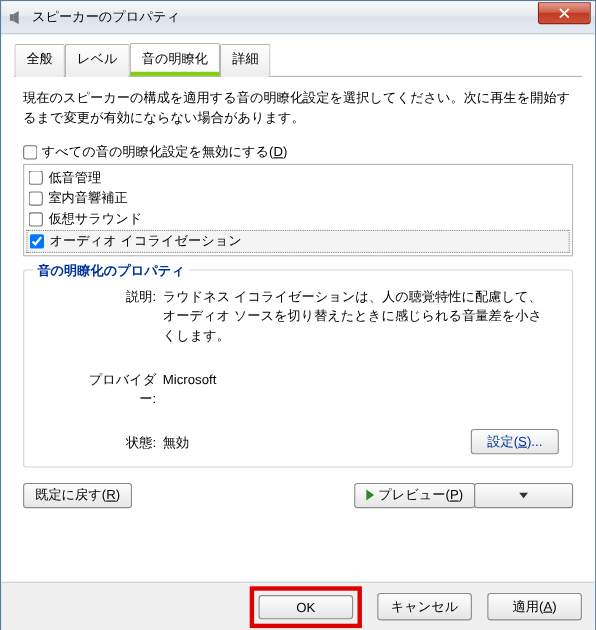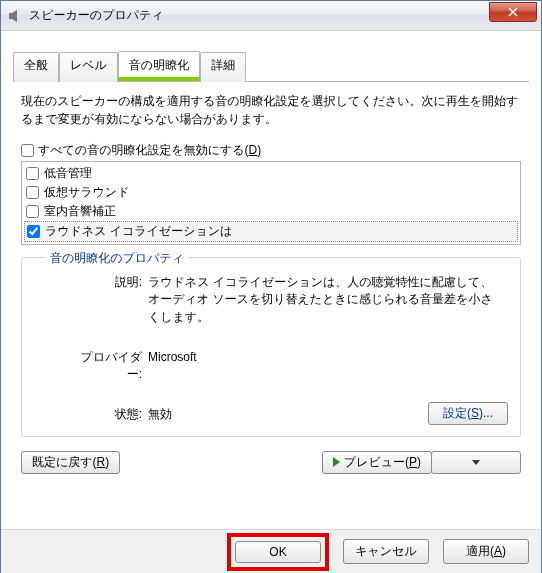--- a/index.html
+++ b/index.html
@@ -9,36 +9,36 @@
 
 .titlebar { height: 30px; background: linear-gradient(to bottom, #f8f9fb 0%, #e8ebf0 45%, #dde2ea 50%, #e6eaf1 100%); border-bottom: 1px solid #c8ccd4; display: flex; align-items: center; padding: 0 2px 0 6px; position: relative; }
 .titlebar .icon { width: 16px; height: 16px; margin-right: 6px; }
 .titlebar .title { flex: 1; color: #000; font-size: 12px; }
 .close-btn { width: 48px; height: 20px; background: linear-gradient(to bottom, #e59a8c 0%, #d0604d 45%, #c23b22 50%, #cf5038 100%); border: 1px solid #8a2b1a; border-radius: 0 0 3px 3px; margin-top: -8px; margin-right: 2px; display: flex; align-items: center; justify-content: center; color: #fff; cursor: pointer; }
 .close-btn svg { width: 10px; height: 10px; }
 
 .content { padding: 8px 12px 6px 12px; background: #fff; height: 498px; }
 
 .tabs { display: flex; border-bottom: 1px solid #b5b5b5; margin-bottom: 10px; position: relative; }
-.tab { padding: 4px 10px 3px 10px; border: 1px solid #b5b5b5; border-bottom: none; background: linear-gradient(to bottom, #fdfdfd, #ededed); margin-right: 0; border-radius: 2px 2px 0 0; cursor: pointer; position: relative; top: 1px; margin-top: 12px; }
+.tab { padding: 4px 10px 3px 10px; border: 1px solid #b5b5b5; border-bottom: none; background: linear-gradient(to bottom, #fdfdfd, #ededed); margin-right: 0; border-radius: 2px 2px 0 0; cursor: pointer; position: relative; top: 1px; }
 .tab.active { background: #fff; border-bottom: 4px solid #84cc16; z-index: 2; padding-top: 5px; top: 0; }
 
 .desc { margin: 4px 8px 14px 8px; line-height: 1.5; color: #000; }
 
 .checkbox-row { display: flex; align-items: center; margin: 0 8px 2px 8px; }
 .checkbox-row input { margin-right: 4px; }
 .checkbox-row label u { text-decoration: underline; }
 
 .listbox { margin: 2px 8px 12px 8px; border: 1px solid #b5b5b5; background: #fff; padding: 2px; }
 .listitem { display: flex; align-items: center; padding: 1px 2px; }
 .listitem input { margin-right: 5px; }
 .listitem.selected { border: 1px dotted #888; background: #f4f4f4; }
 
 .groupbox { margin: 0 8px 14px 8px; border: 1px solid #d6d6d6; border-radius: 3px; padding: 10px 10px 10px 10px; position: relative; }
-.groupbox-title { position: absolute; top: -8px; left: 24px; background: #fff; padding: 0 4px; color: #003399; font-size: 12px; }
+.groupbox-title { position: absolute; top: -8px; left: 8px; background: #fff; padding: 0 4px; color: #003399; font-size: 12px; font-weight: bold; }
 
 .prop-grid { display: grid; grid-template-columns: 76px 1fr; row-gap: 23px; margin: 6px 6px 2px 40px; }
 .prop-label { text-align: right; padding-right: 6px; }
 .prop-val { line-height: 1.45; }
 
 .settings-btn { float: right; margin-top: -24px; margin-right: 2px; padding: 2px 14px; background: linear-gradient(to bottom, #fdfdfd, #e6e6e6); border: 1px solid #8a8a8a; border-radius: 3px; color: #003399; cursor: pointer; }
 .settings-btn u { text-decoration: underline; }
 
 .midrow { display: flex; justify-content: space-between; margin: 0 8px 6px 8px; }
 .btn { padding: 2px 10px; background: linear-gradient(to bottom, #fdfdfd, #e6e6e6); border: 1px solid #8a8a8a; border-radius: 3px; cursor: pointer; min-width: 90px; text-align: center; }
@@ -91,29 +91,29 @@
       <label for="da"><span>すべての音の明瞭化設定を無効にする(</span><u>D</u><span>)</span></label>
     </div>
 
     <div class="listbox">
       <div class="listitem">
         <input type="checkbox" style="">
         <span>低音管理</span>
       </div>
       <div class="listitem">
         <input type="checkbox" style="">
-        <span>仮想サラウンド</span>
+        <span>室内音響補正</span>
       </div>
       <div class="listitem">
         <input type="checkbox" style="">
-        <span>室内音響補正</span>
+        <span>仮想サラウンド</span>
       </div>
       <div class="listitem selected">
         <input type="checkbox" checked="" style="">
-        <span>ラウドネス イコライゼーションは</span>
+        <span>オーディオ イコライゼーション</span>
       </div>
     </div>
 
     <div class="groupbox">
       <div class="groupbox-title">音の明瞭化のプロパティ</div>
       <div class="prop-grid">
         <div class="prop-label">説明:</div>
         <div class="prop-val">ラウドネス イコライゼーションは、人の聴覚特性に配慮して、オーディオ ソースを切り替えたときに感じられる音量差を小さくします。</div>
         <div class="prop-label">プロバイダー:</div>
         <div class="prop-val">Microsoft</div>

